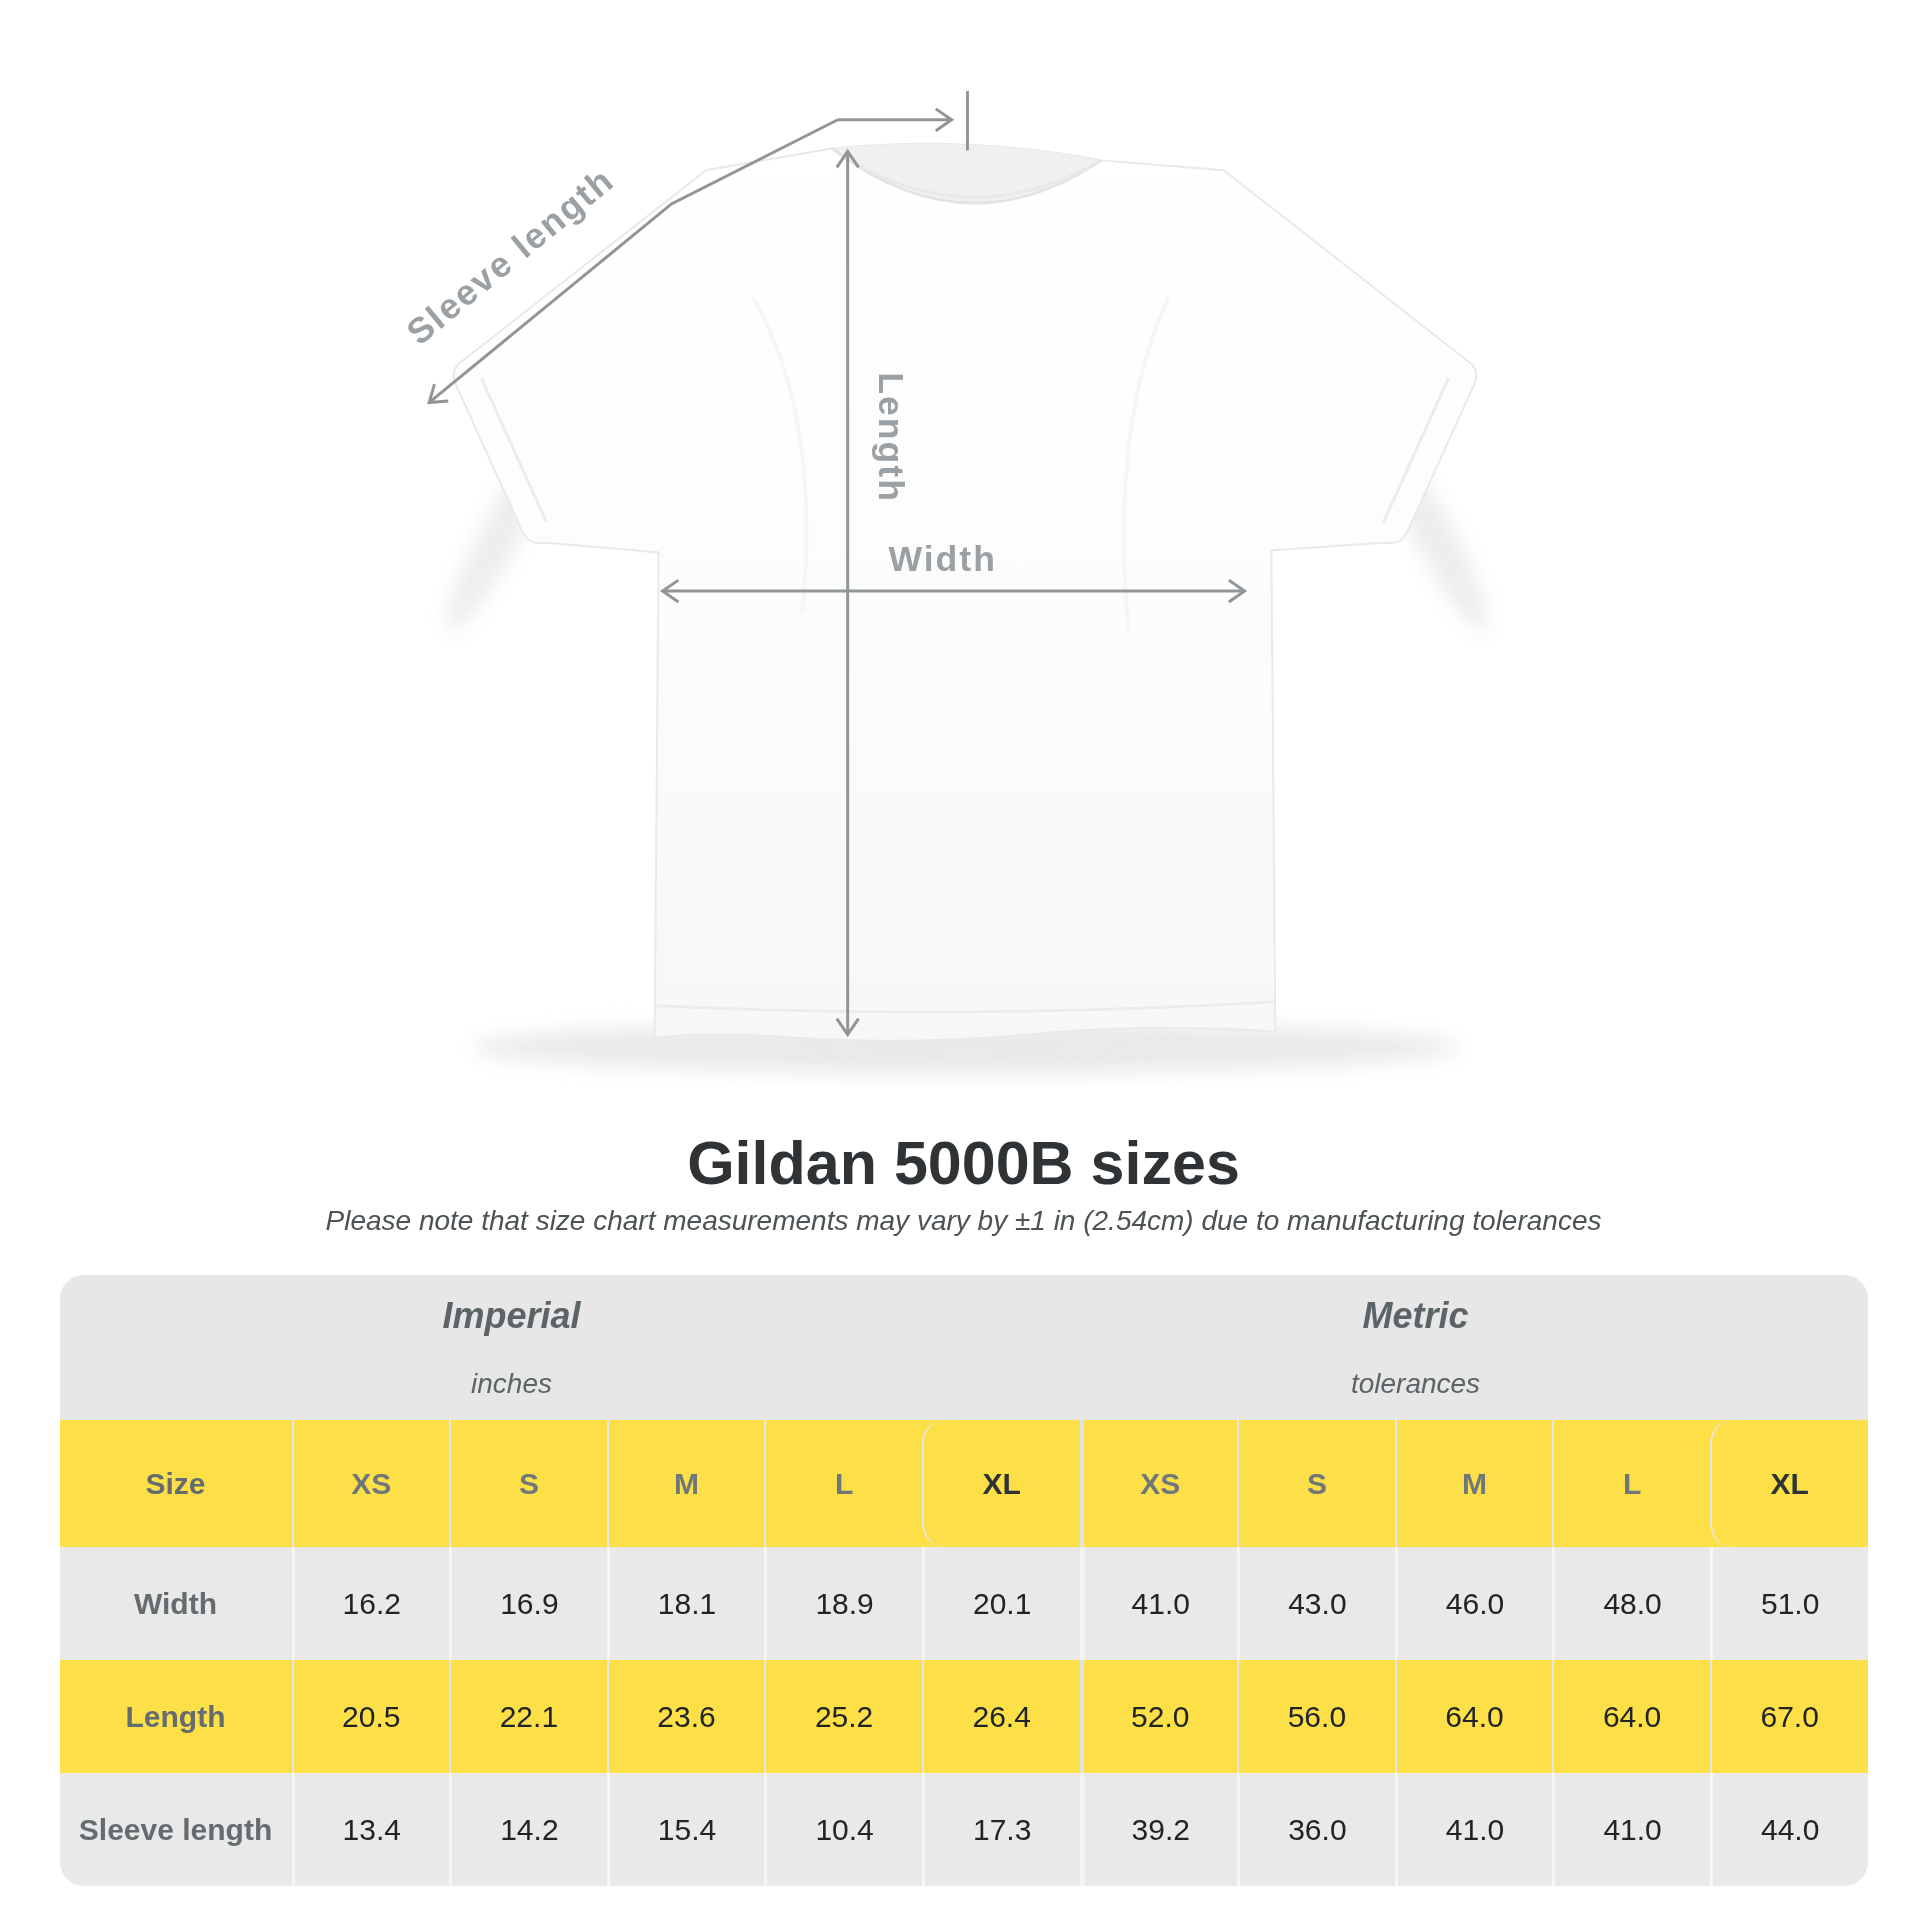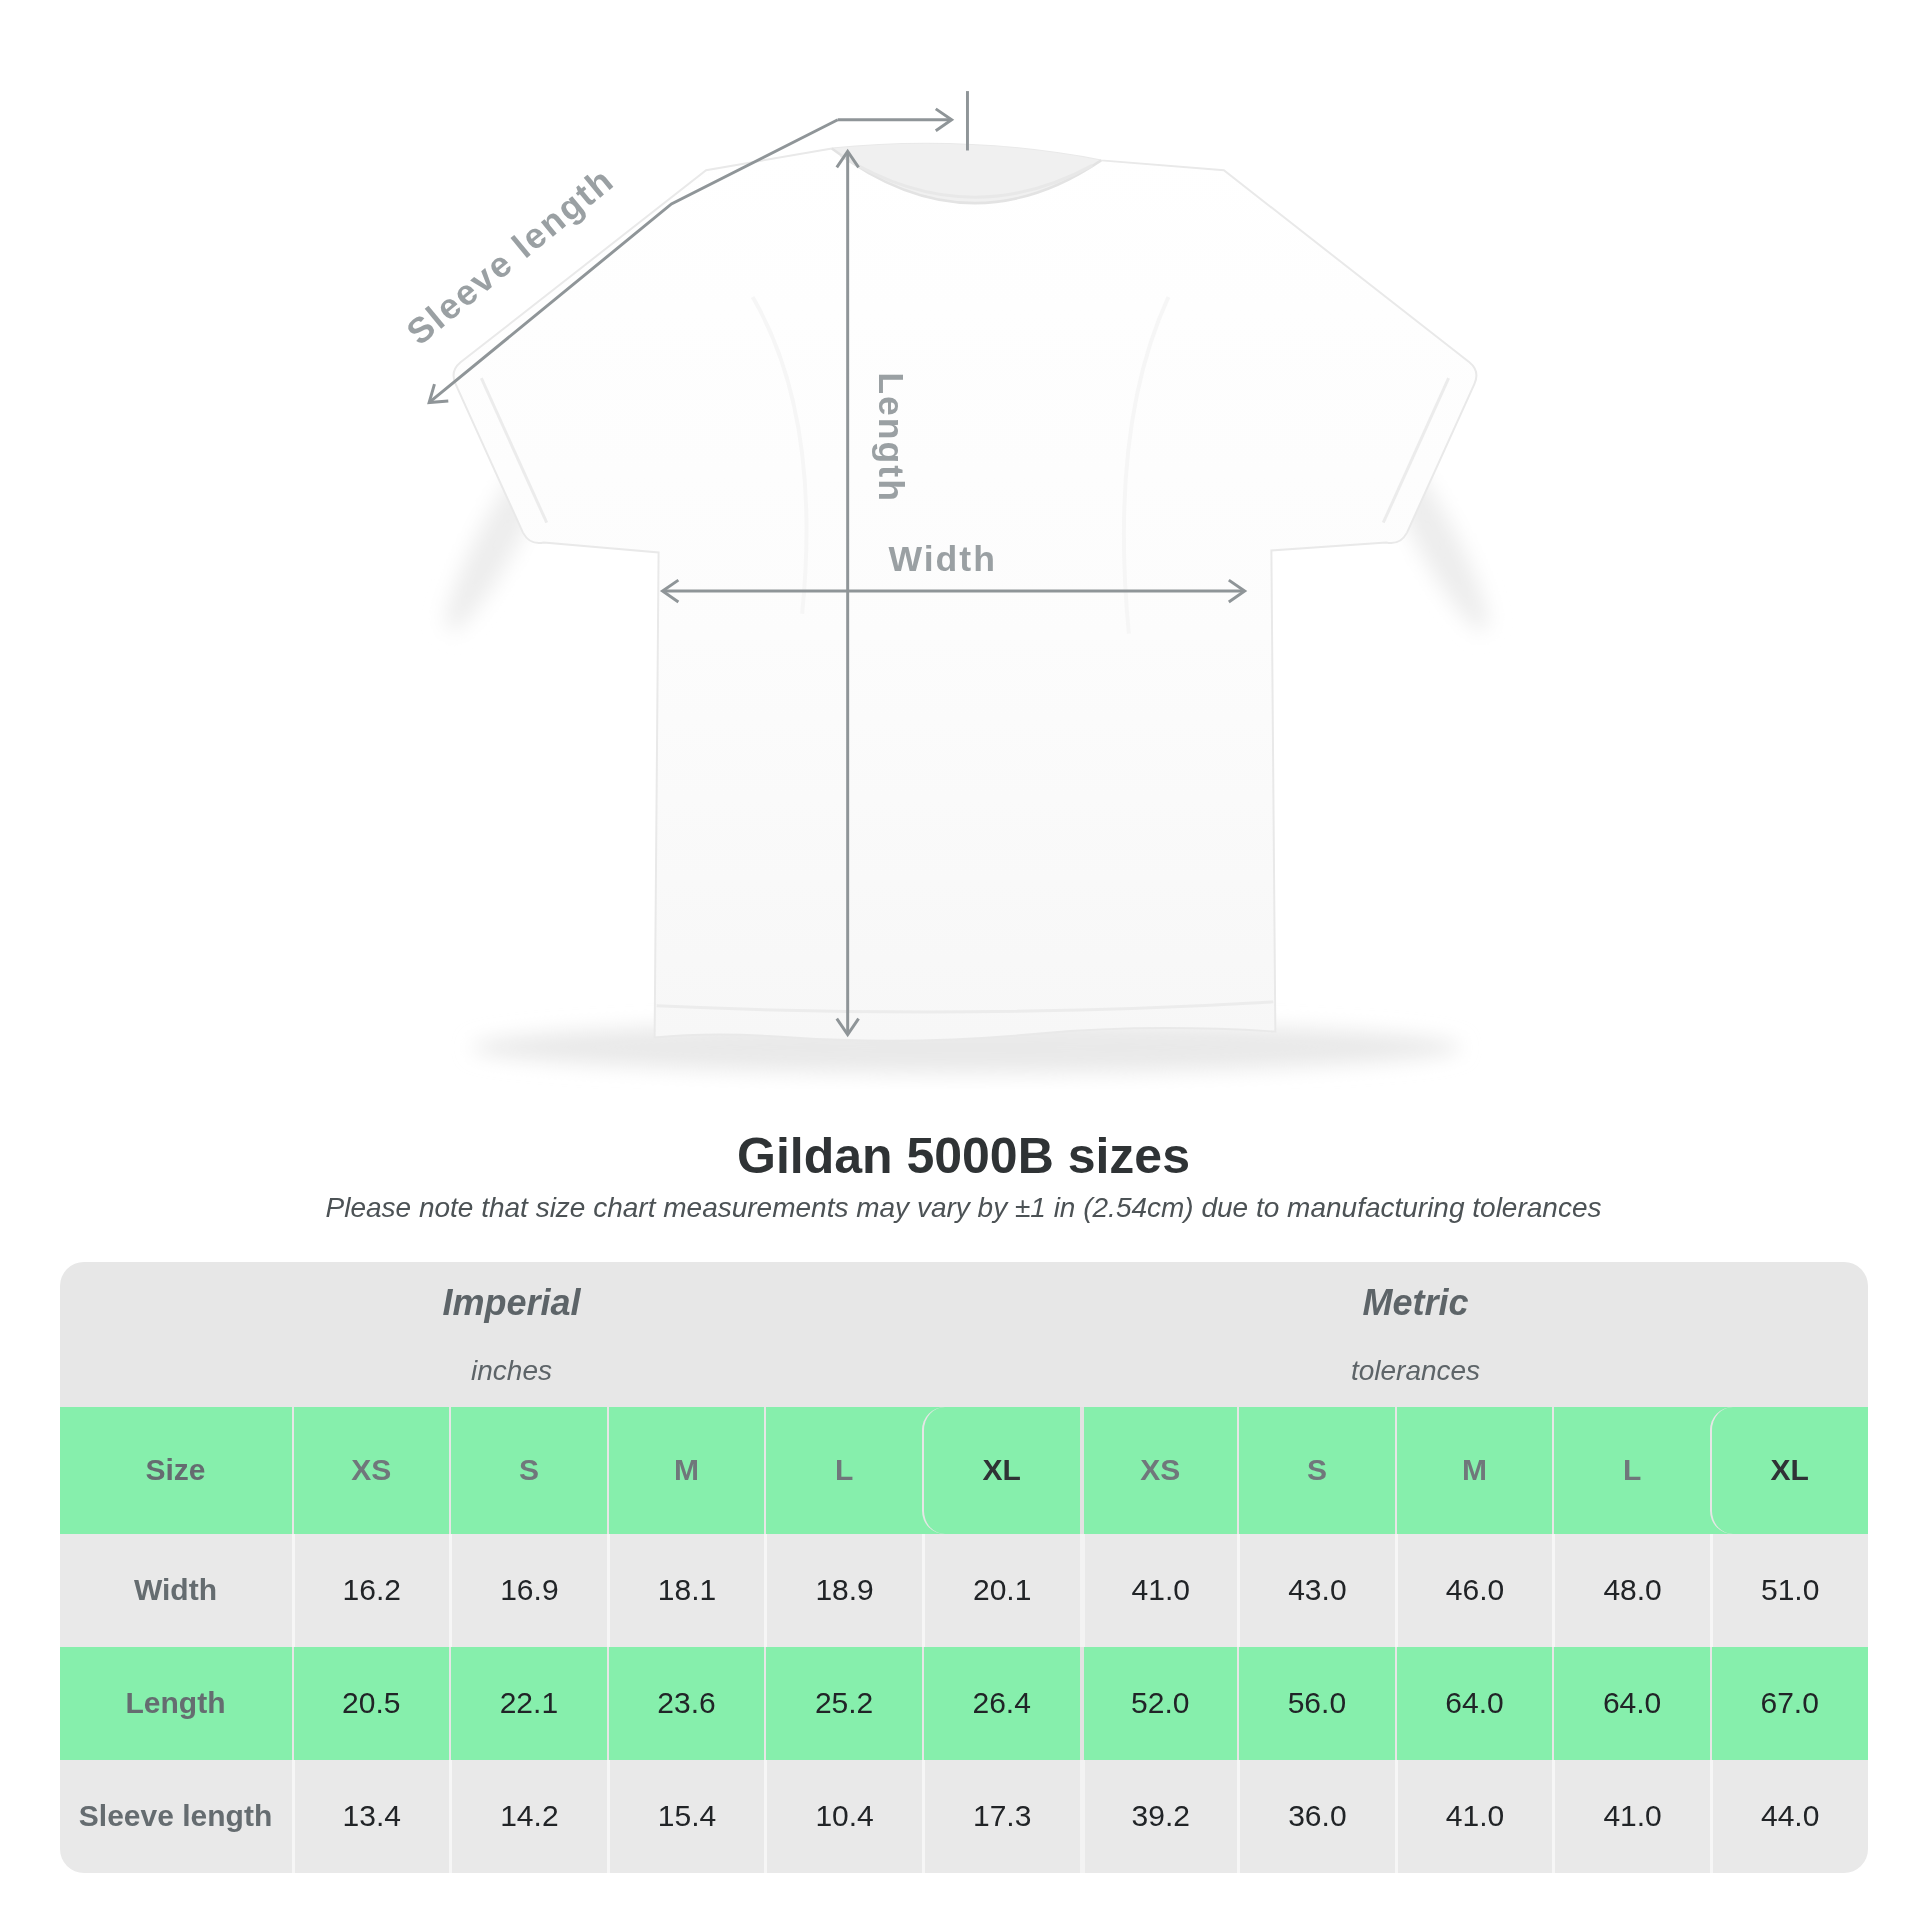--- a/index.html
+++ b/index.html
@@ -1,31 +1,31 @@
 <!DOCTYPE html>
 <html><head>
 <meta charset="utf-8">
 <style>
   html,body{margin:0;padding:0;background:#fff;}
   .page{position:relative;width:1927px;height:1927px;background:#ffffff;overflow:hidden;
         font-family:"Liberation Sans",sans-serif;}
   .figure{position:relative;width:1927px;height:1089px;}
   .figure svg{position:absolute;left:0;top:0;}
-  .title{margin-top:36px;text-align:center;font-size:50px;font-weight:bold;color:#2f3335;line-height:1.25;}
+  .title{margin-top:36px;text-align:center;font-size:61px;font-weight:bold;color:#2f3335;line-height:1.25;}
   .subtitle{margin-top:4px;text-align:center;font-size:28px;font-style:italic;color:#4c5255;}
   .sizetable{width:1808px;margin:38px auto 0 auto;border-radius:24px;overflow:hidden;}
   .row{display:grid;grid-template-columns:232px repeat(10,1fr);}
   .row.band{grid-template-columns:1fr 1fr;background:#e7e7e7;height:145px;}
   .bandcell{display:flex;flex-direction:column;align-items:center;justify-content:center;gap:25px;}
   .unitname{font-size:36px;font-weight:bold;font-style:italic;color:#5d6468;}
   .unitsub{font-size:28px;font-style:italic;color:#5d6468;margin-top:6px;}
   .hdr{height:127px;background:#ffffff;}
   .dr{height:113px;}
   .g{background:#e9e9e9;}
-  .w{background:#86efac;}
+  .w{background:#fde047;}
   .c{display:flex;align-items:center;justify-content:center;font-size:30px;color:#212427;}
   .hdr .c{font-weight:bold;color:#70777b;}
   .hdr .c.xl{color:#2f3335;border-radius:23px;}
   .c.lab{font-weight:bold;color:#656c70;}
   .row.w .c + .c{border-left:2px solid #e6e6e6;}
   .row.g .c + .c{border-left:3px solid #f6f6f6;}
   .row.w .c.mid{border-left:4px solid #e2e2e2;}
   .row.g .c.mid{border-left:5px solid #f3f3f3;}
 </style>
 </head>

